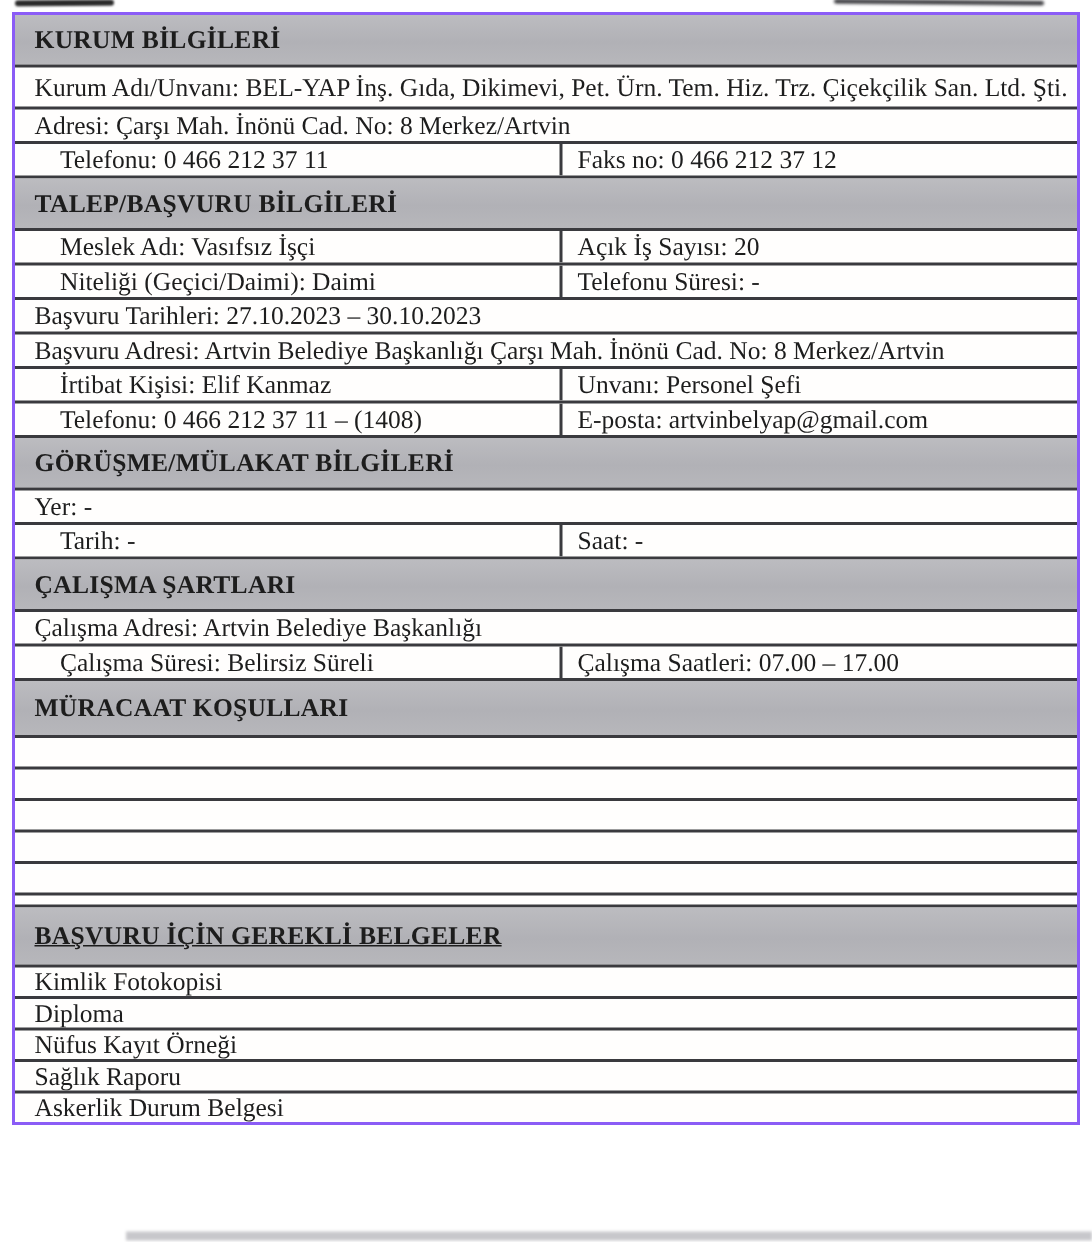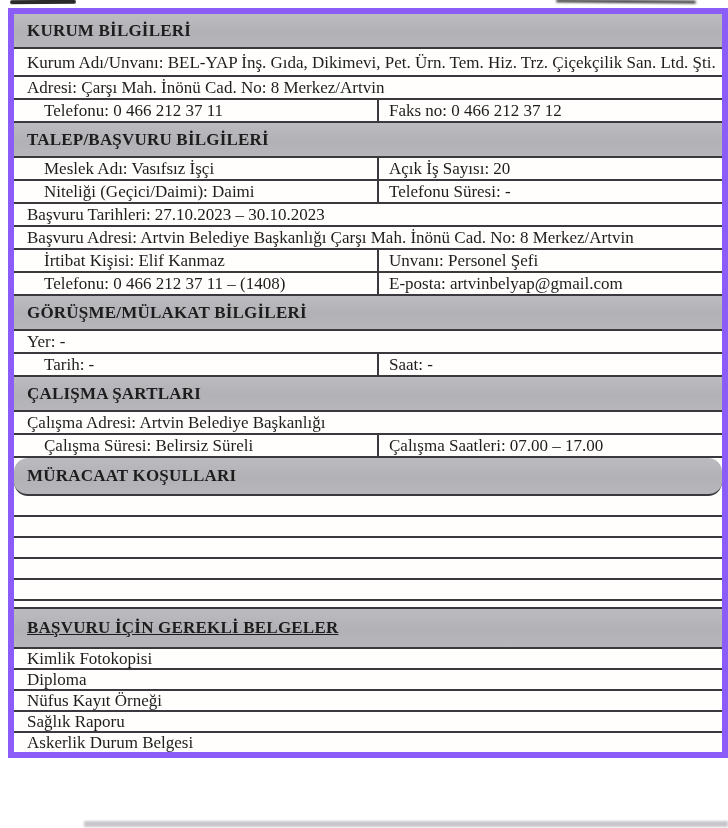--- a/index.html
+++ b/index.html
@@ -13,36 +13,36 @@
   
   .smudge-tl { position: absolute; left: 10px; top: 0; width: 66px; height: 4px;
                background: #2a2a2a; border-radius: 2px; filter: blur(0.6px); transform: rotate(-0.4deg); }
   .smudge-tr { position: absolute; left: 556px; top: 0; width: 140px; height: 3px;
                background: #3a3a3e; border-radius: 2px; filter: blur(0.9px); transform: rotate(0.5deg); }
   .smudge-bottom { position: absolute; left: 84px; top: 821px; width: 644px; height: 6px;
                background: #c7c7cb; filter: blur(1px); }
 
   .tbl {
     position: absolute; left: 8px; top: 8px; width: 708px;
-    border: 6px solid #8b5cf6; background: #fffefd;
+    border: 2px solid #8b5cf6; background: #fffefd;
   }
   .row {
     border-bottom: 2px solid #3a3a3e;
     height: 21px; line-height: 21px;
     padding-left: 13px; padding-right: 4px;
     font-size: 17px; white-space: nowrap; overflow: hidden;
   }
   .row:last-child { border-bottom: none; }
 
   .hdr {
     height: 33px; line-height: 33px;
     background: linear-gradient(180deg, #bcbcc0 0%, #b1b1b6 55%, #b7b7bb 100%);
     font-weight: bold; font-size: 17px; letter-spacing: 0.2px;
   }
-  .hdr--tall  { height: 36px; line-height: 36px; border-radius: 14px; }
+  .hdr--tall  { height: 36px; line-height: 36px; }
   .hdr--tall2 { height: 38px; line-height: 38px; text-decoration: underline; }
 
   .r-wrap {
     height: auto; line-height: 23px; padding-top: 2px; padding-bottom: 1px;
     white-space: normal;
   }
   .r-empty { height: 19px; }
   .r-spacer { height: 6px; }
   .r-doc { height: 19px; line-height: 19px; }
 

